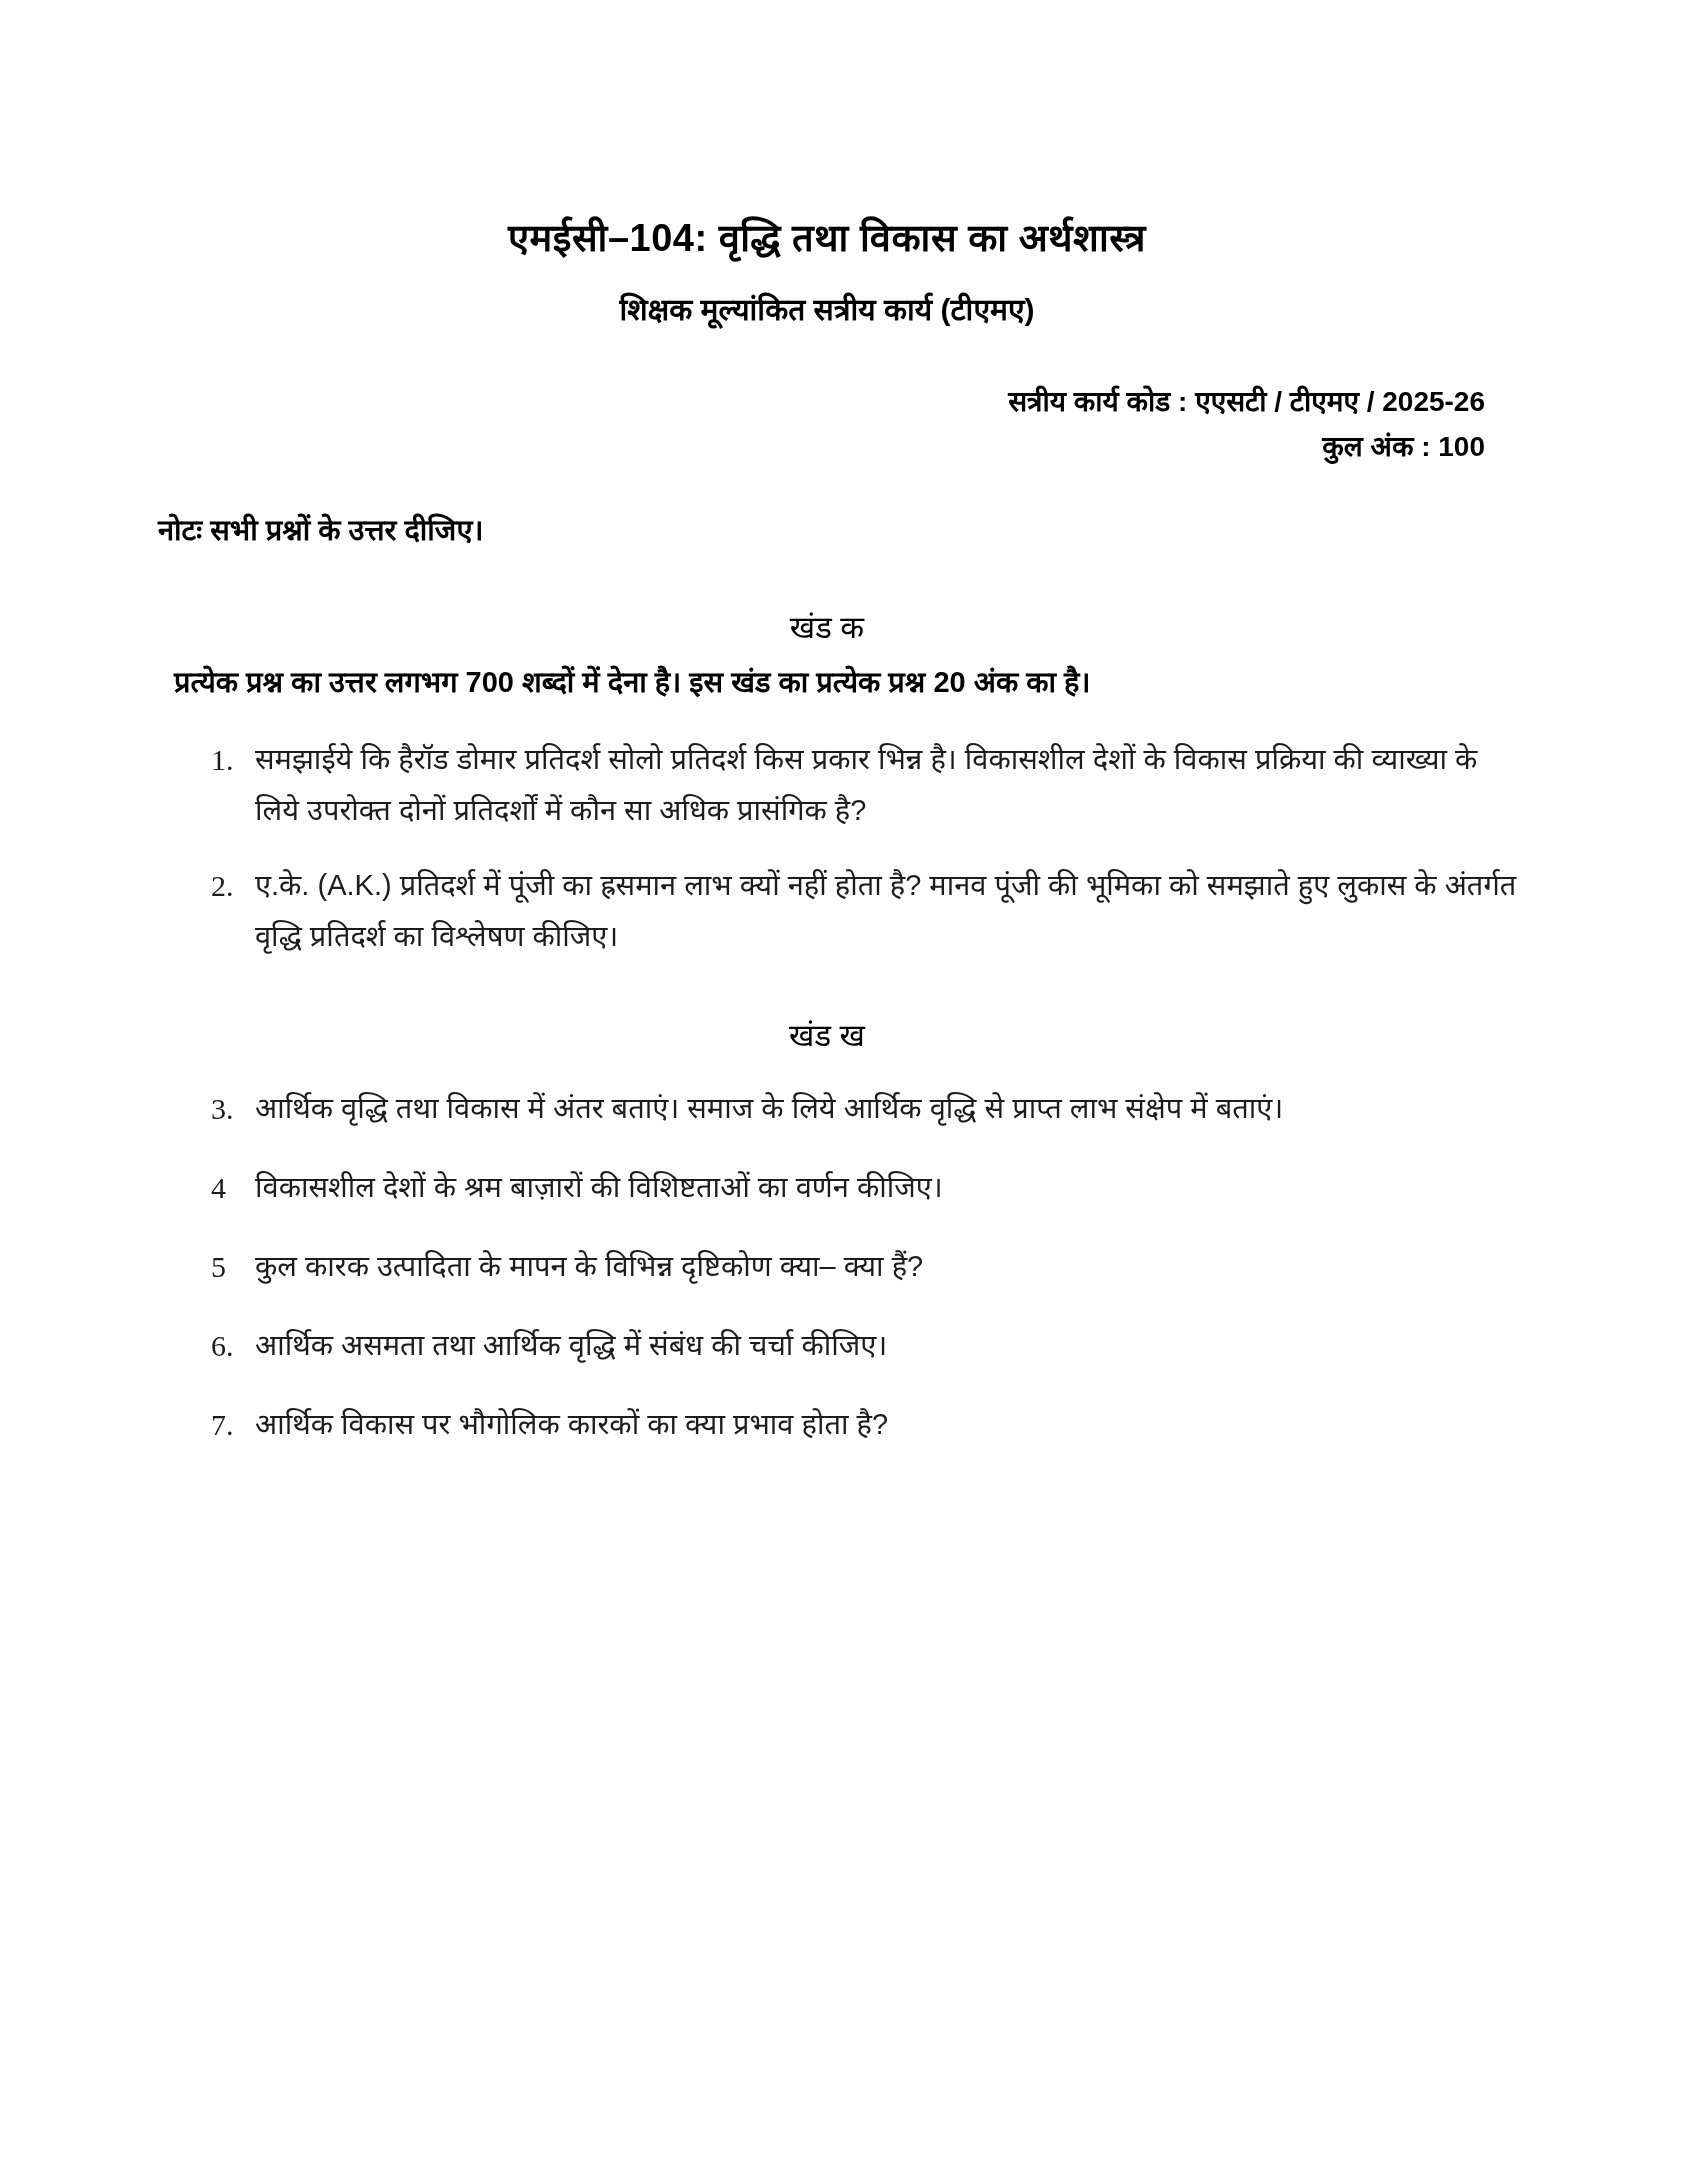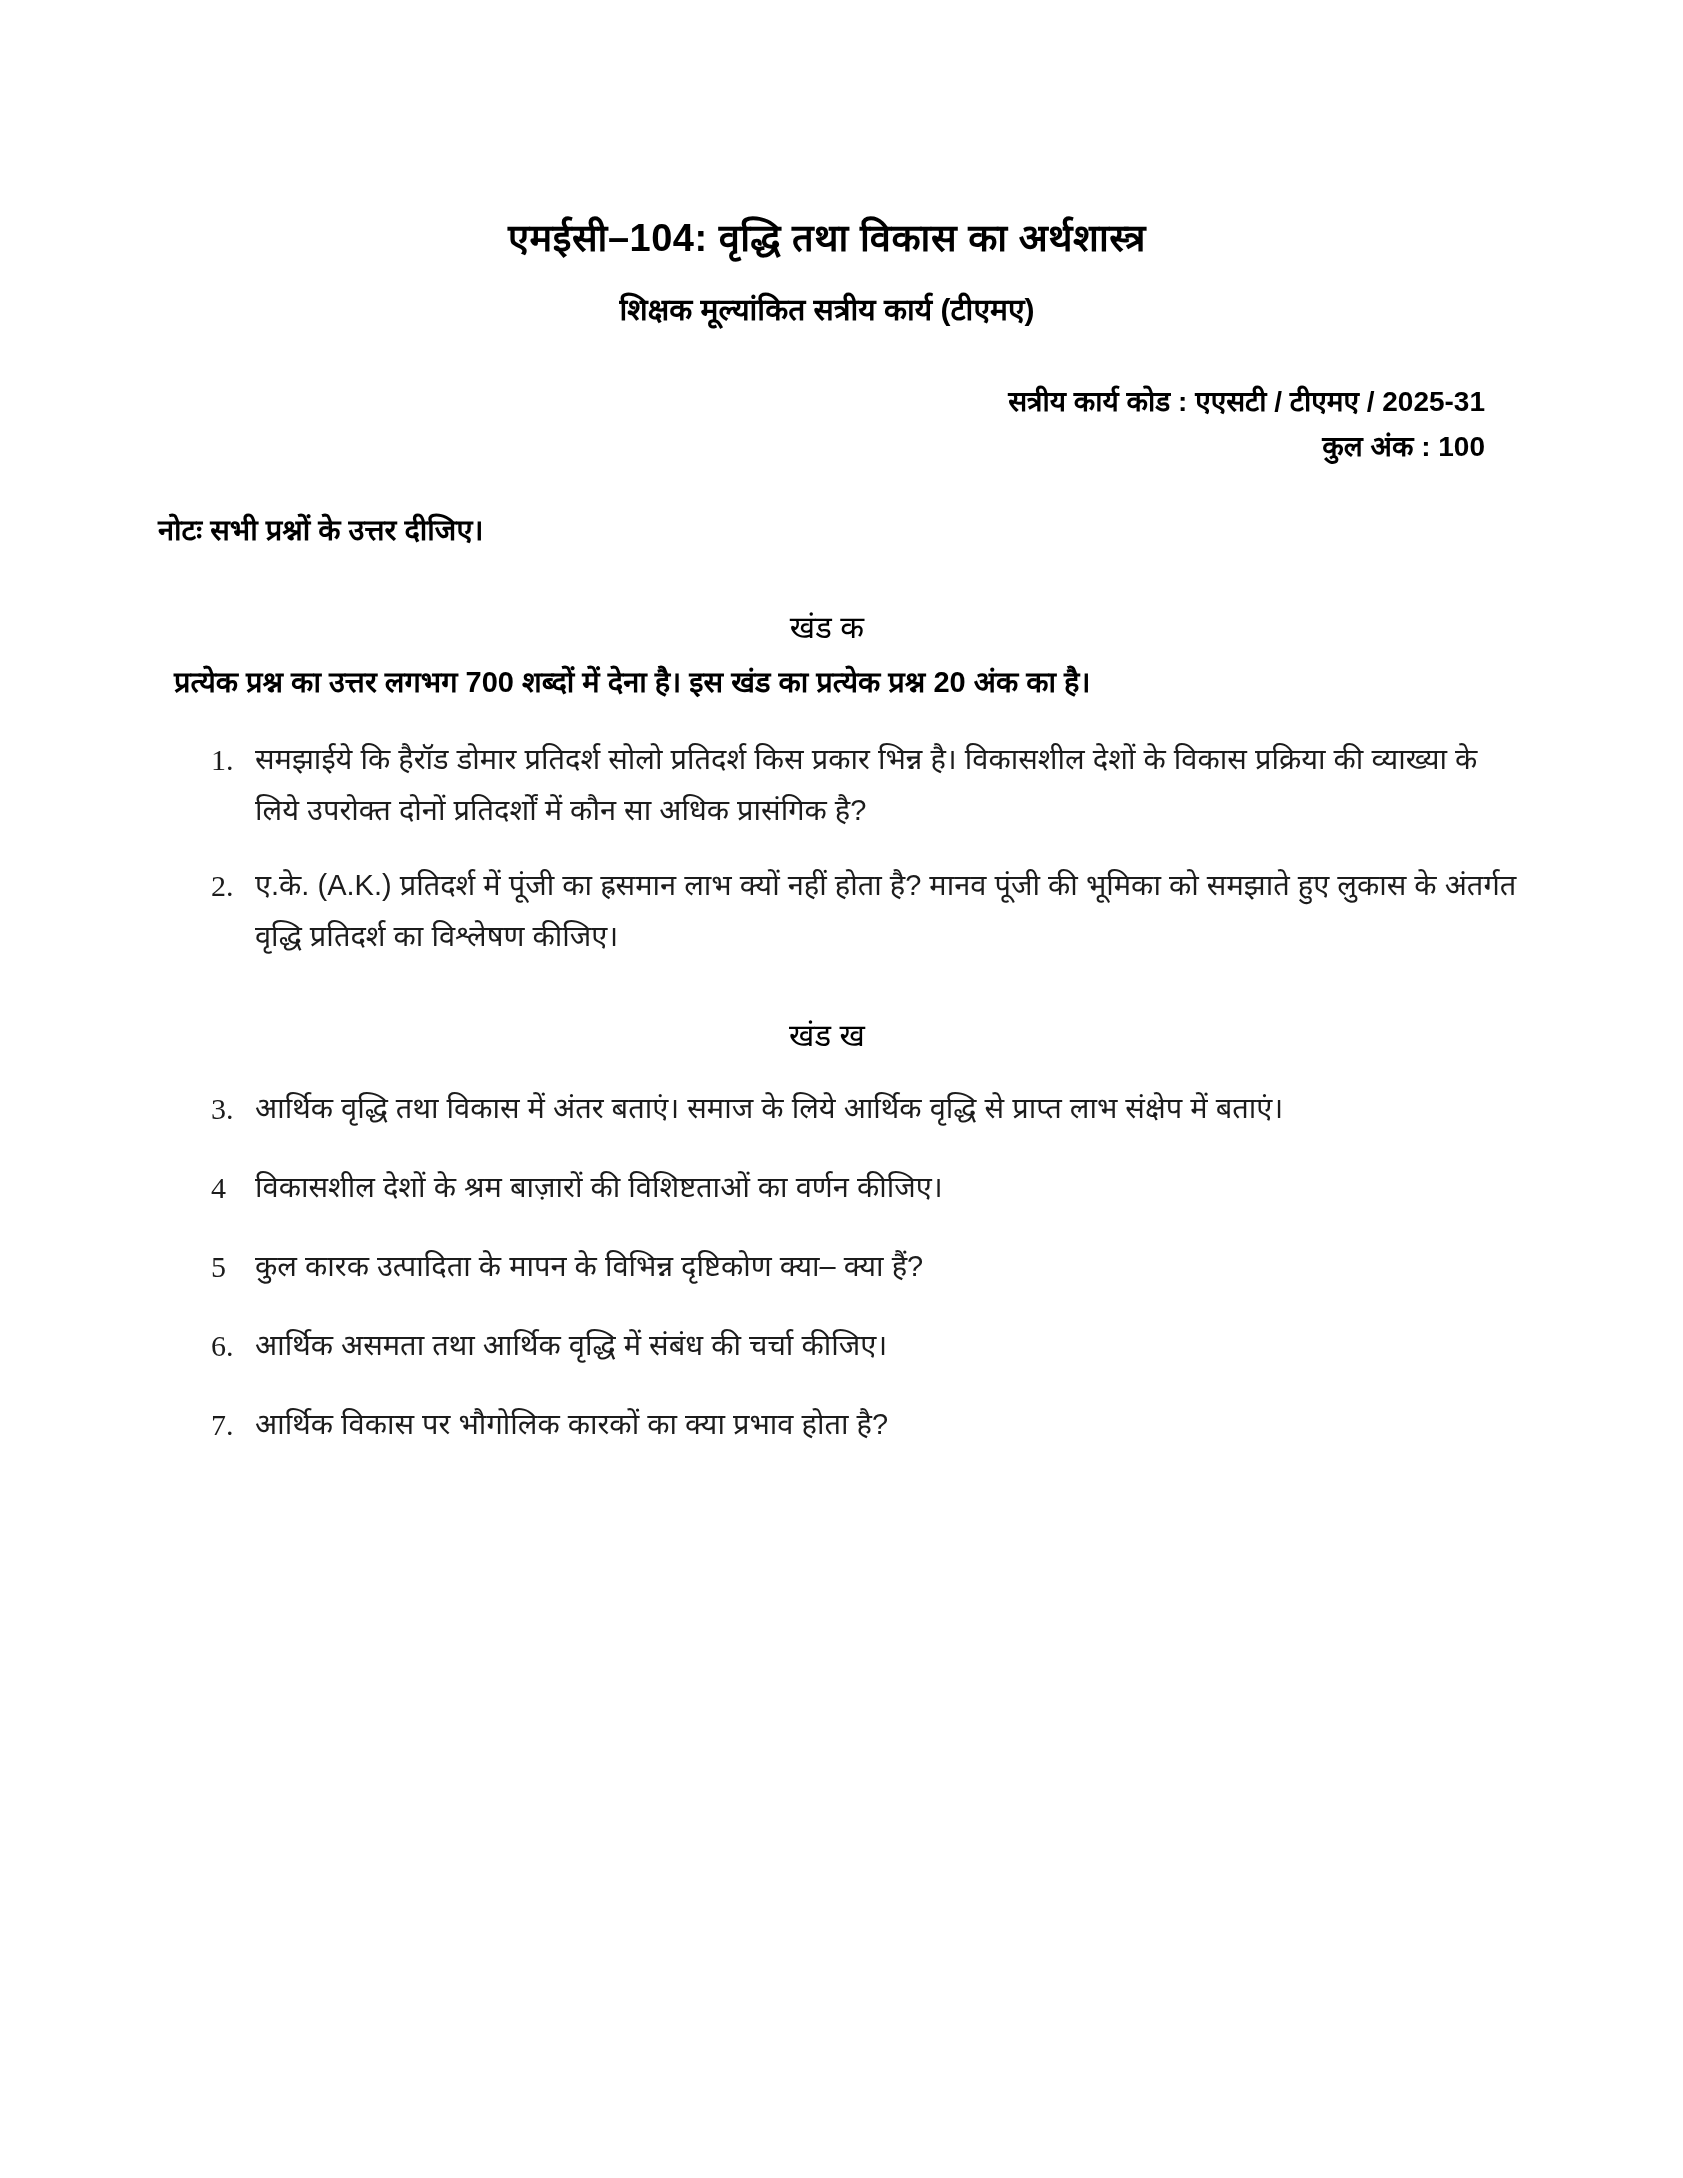--- a/index.html
+++ b/index.html
@@ -99,21 +99,21 @@
 </head>
 <body>
 
 <div class="page">
 
   <header>
     <h1 class="doc-title">एमईसी–104: वृद्धि तथा विकास का अर्थशास्त्र</h1>
     <h2 class="doc-subtitle">शिक्षक मूल्यांकित सत्रीय कार्य (टीएमए)</h2>
 
     <div class="codes">
-      <div>सत्रीय कार्य कोड : एएसटी / टीएमए / 2025-31</div>
+      <div>सत्रीय कार्य कोड : एएसटी / टीएमए / 2025-26</div>
       <div>कुल अंक : 100</div>
     </div>
 
     <div class="note">नोटः सभी प्रश्नों के उत्तर दीजिए।</div>
   </header>
 
   <section>
     <h3 class="section-heading heading-a">खंड क</h3>
     <div class="instruction instruction-a">प्रत्येक प्रश्न का उत्तर लगभग 700 शब्दों में देना है। इस खंड का प्रत्येक प्रश्न 20 अंक का है।</div>
 

